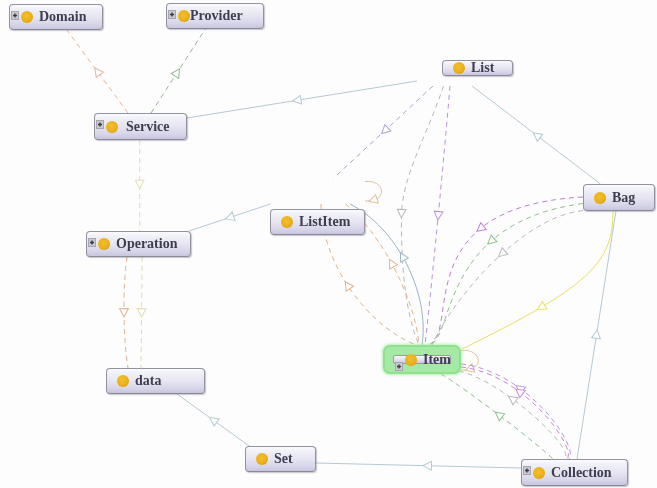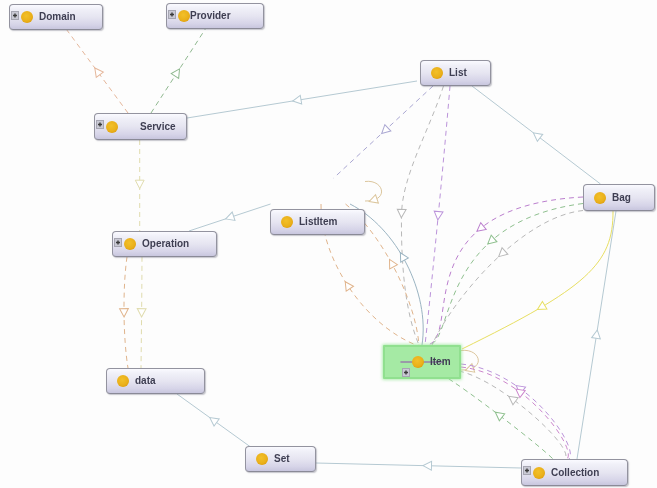--- a/index.html
+++ b/index.html
@@ -5,28 +5,28 @@
   html,body{margin:0;padding:0;background:#ffffff;}
   #canvas{position:relative;width:657px;height:488px;overflow:hidden;background:#fdfdfd;filter:blur(0.75px);
     font-family:"Liberation Sans",sans-serif;}
   #edges{position:absolute;left:0;top:0;width:657px;height:488px;}
   .node{position:absolute;box-sizing:border-box;border:1px solid #93939f;border-radius:4px;
     border-bottom-color:#8a8a97;
     background:linear-gradient(to bottom,#fafaff 0%,#f0f0f8 18%,#e6e5f1 50%,#d6d4e8 82%,#c8c6de 100%);
     box-shadow:1px 1px 1.2px rgba(125,125,140,0.45);
     display:flex;align-items:center;}
   .node .inner{display:flex;align-items:center;width:100%;height:100%;position:relative;}
-  .node.sel{border:2px solid #90e08f;border-radius:1px;padding:15px;background:#a5eaa4;
+  .node.sel{border:2px solid #90e08f;border-radius:7px;padding:8px;background:#a5eaa4;
     box-shadow:0 0 3px 1px rgba(150,232,150,0.7);}
   .node.sel .inner{border:1px solid #9a9aa8;border-radius:2px;box-sizing:border-box;
     background:linear-gradient(to bottom,#f8f8fd 0%,#eeeef6 18%,#e4e3ef 50%,#d4d2e6 82%,#c6c4dc 100%);}
   .dot{width:12px;height:12px;border-radius:50%;
      background:radial-gradient(circle at 44% 40%,#f2c02a 0%,#eab01a 55%,#dd9c0b 80%,#d09205 100%);
      flex:0 0 auto;}
-  .lbl{color:#3e3e52;font-size:10px;font-weight:bold;white-space:nowrap;line-height:1;}
+  .lbl{color:#3e3e52;font-size:14px;font-weight:bold;white-space:nowrap;line-height:1;font-family:Liberation Serif, serif;}
   .plus{position:absolute;left:1px;top:1px;width:8px;height:9px;}
 </style>
 </head>
 <body>
 
 <div id="canvas">
   <svg id="edges" viewBox="0 0 657 488">
       <g>
         <path d="M128,113 L66.5,29.5" fill="none" stroke="#e5b79b" stroke-width="1" stroke-dasharray="5 4"></path>
         <path d="M5.6,0 L-2.8,-4.4 L-2.8,4.4 Z" fill="#ffffff" stroke="#e5b79b" stroke-width="1" transform="translate(98.12,72.44) rotate(-126.37)"></path>
@@ -156,42 +156,42 @@
         <span class="lbl" style="">Provider</span>
       </div>
     </div>
     <div class="node" style="left: 94px; top: 113px; width: 93px; height: 27px;">
       <div class="inner">
         <span class="plus"><svg width="8" height="9" viewBox="0 0 8 9">
             <rect x="0.5" y="0.5" width="7" height="8" fill="#c9c9d4" stroke="#a6a6b2" stroke-width="1"></rect>
             <path d="M2,4.5 H6 M4,2.5 V6.5" stroke="#3a3a3a" stroke-width="1.4"></path>
           </svg></span>
         <span class="dot" style="margin-left: 11px;"></span>
-        <span class="lbl" style="margin-left: 22px;">Service</span>
-      </div>
-    </div>
-    <div class="node" style="left: 420px; top: 60px; width: 71px; height: 26px;">
+        <span class="lbl" style="margin-left: 8px;">Service</span>
+      </div>
+    </div>
+    <div class="node" style="left: 442px; top: 60px; width: 71px; height: 16px;">
       <div class="inner">
         <span class="dot" style="margin-left: 10px;"></span>
         <span class="lbl" style="margin-left: 6px;">List</span>
       </div>
     </div>
     <div class="node" style="left: 270px; top: 178px; width: 95px; height: 26px; margin-top: 31px;">
       <div class="inner">
         <span class="dot" style="margin-left: 10px;"></span>
         <span class="lbl" style="margin-left: 6px;">ListItem</span>
       </div>
     </div>
     <div class="node" style="left: 583px; top: 184px; width: 72px; height: 27px;">
       <div class="inner">
         <span class="dot" style="margin-left: 10px;"></span>
         <span class="lbl" style="margin-left: 6px;">Bag</span>
       </div>
     </div>
-    <div class="node" style="left: 86px; top: 231px; width: 105px; height: 26px; margin-left: 26px;">
+    <div class="node" style="left: 86px; top: 231px; width: 105px; height: 26px;">
       <div class="inner">
         <span class="plus"><svg width="8" height="9" viewBox="0 0 8 9">
             <rect x="0.5" y="0.5" width="7" height="8" fill="#c9c9d4" stroke="#a6a6b2" stroke-width="1"></rect>
             <path d="M2,4.5 H6 M4,2.5 V6.5" stroke="#3a3a3a" stroke-width="1.4"></path>
           </svg></span>
         <span class="dot" style="margin-left: 11px;"></span>
         <span class="lbl" style="margin-left: 6px;">Operation</span>
       </div>
     </div>
     <div class="node sel" style="left: 383px; top: 345px; width: 78px; height: 29px;">

